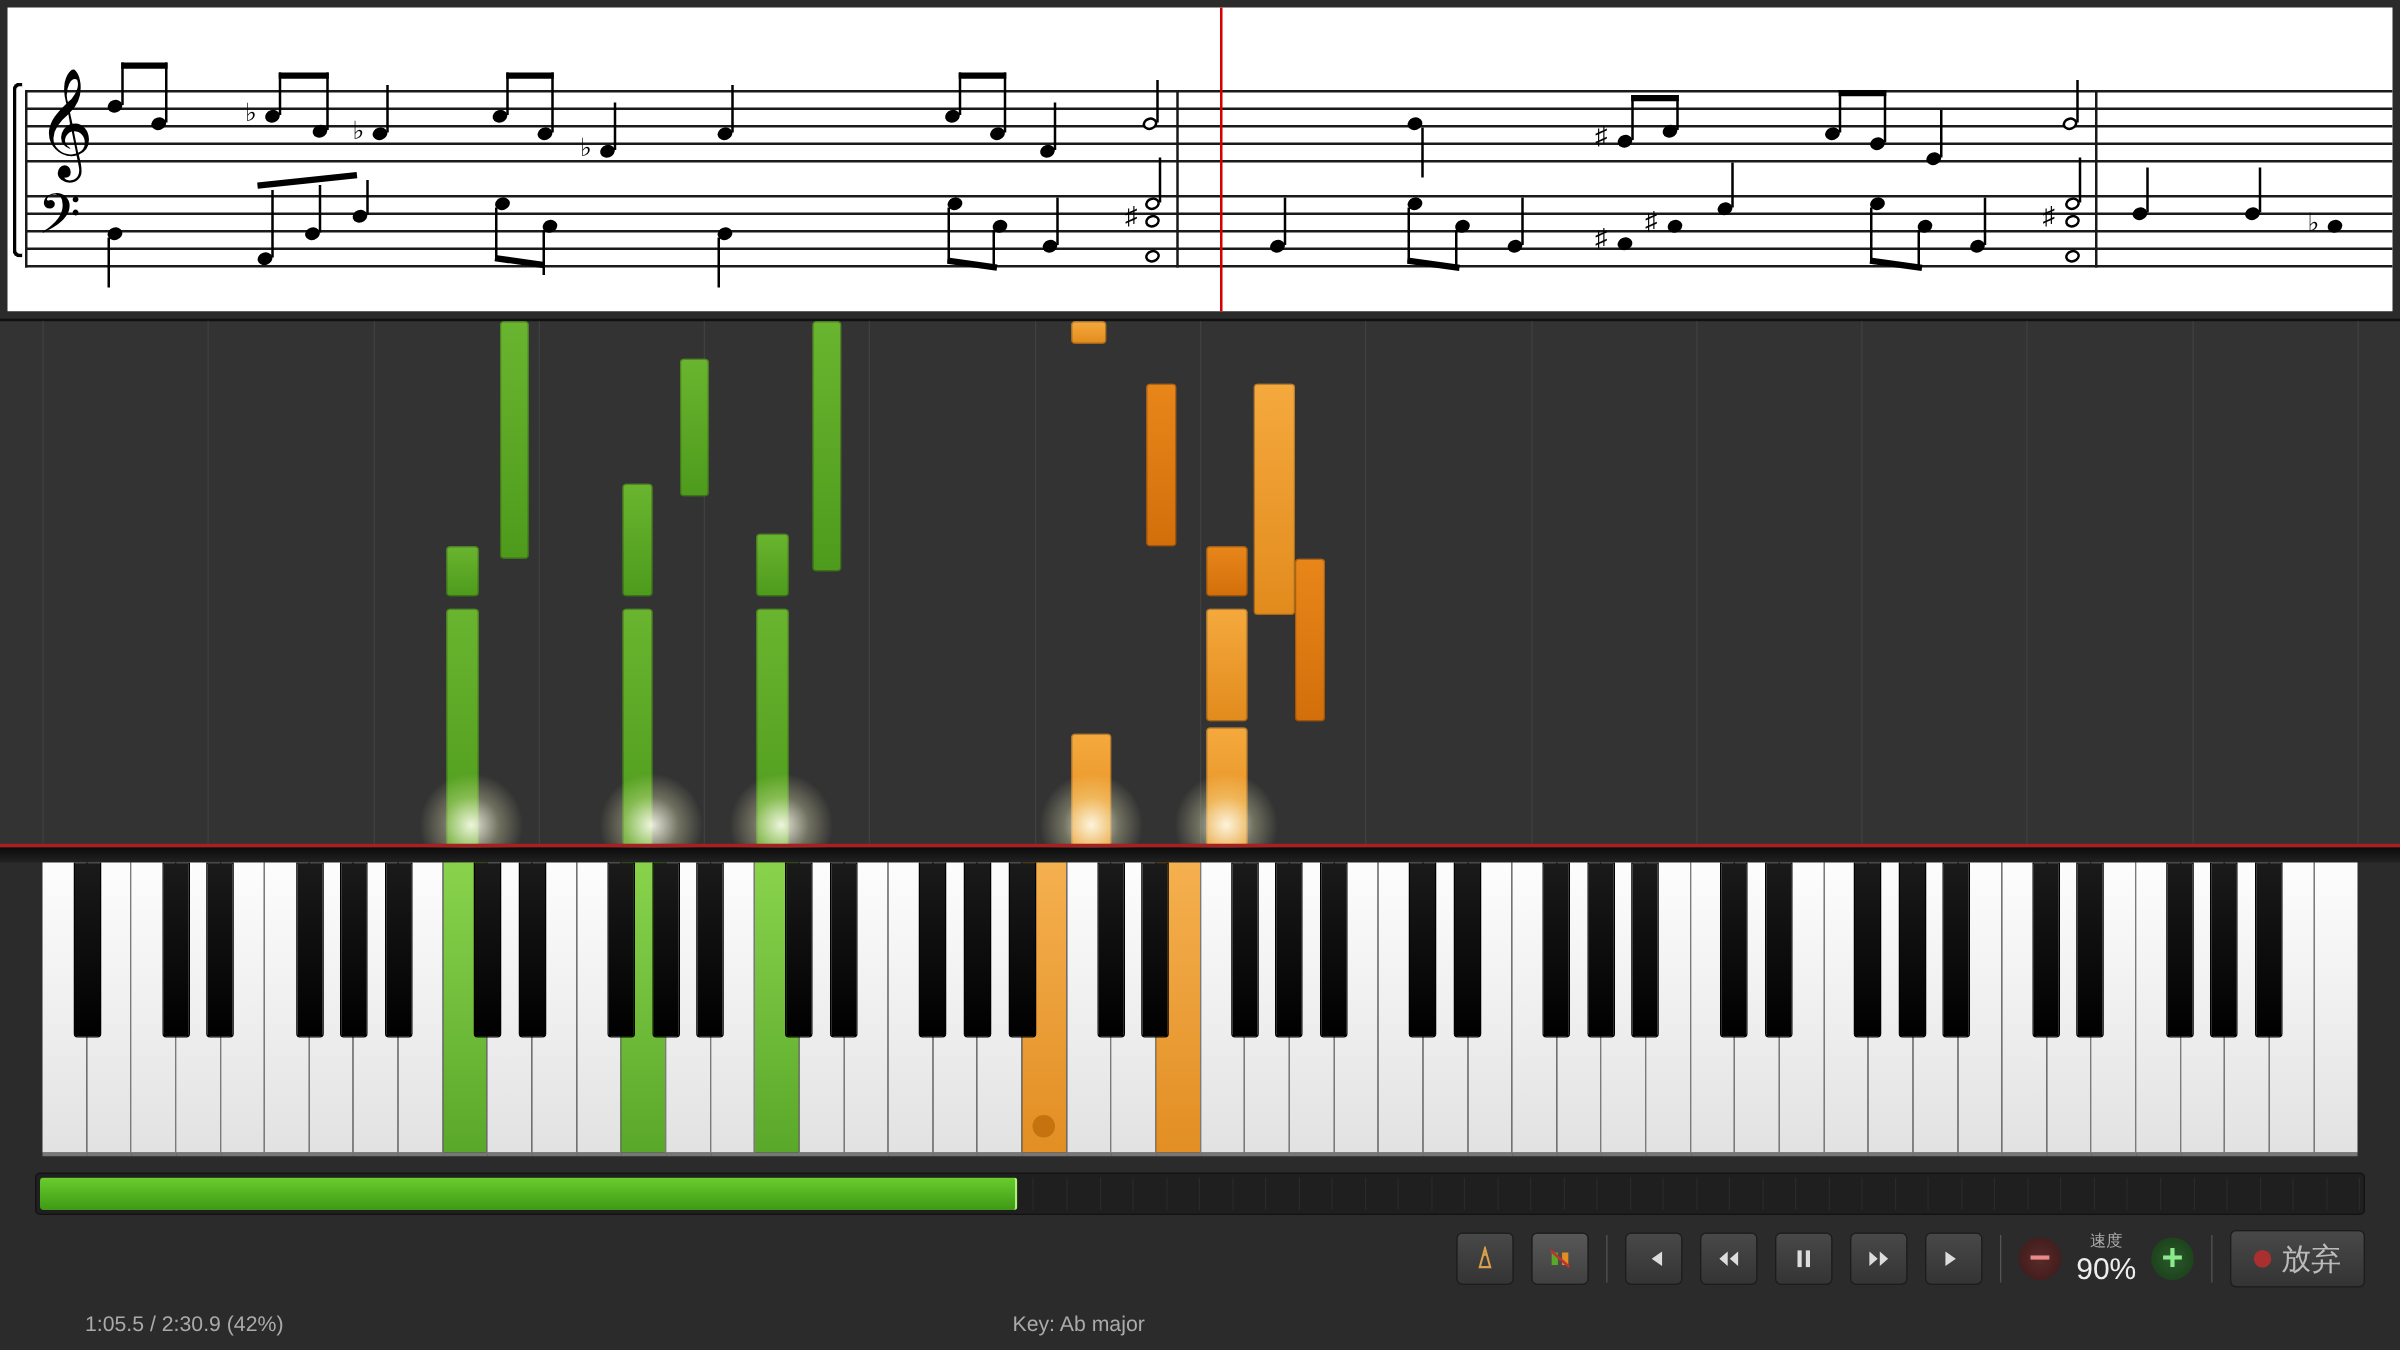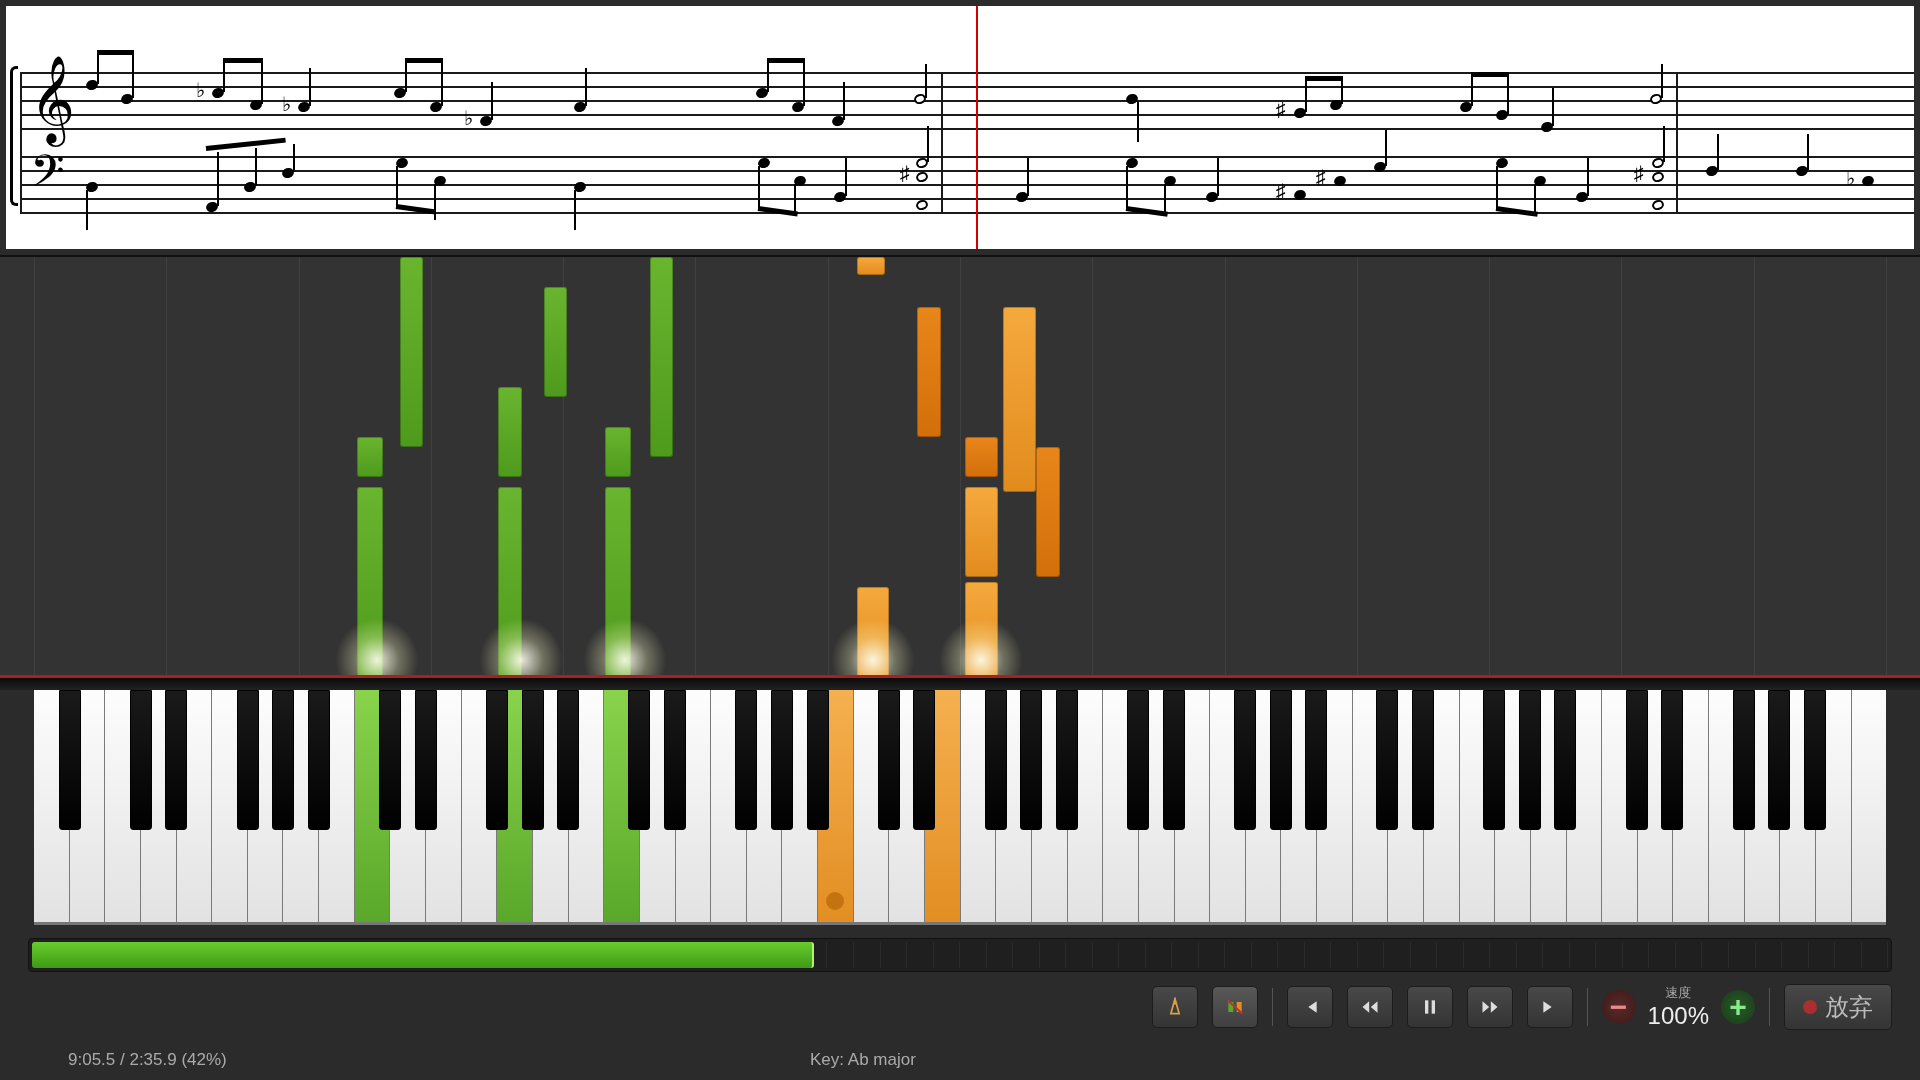--- a/index.html
+++ b/index.html
@@ -473,25 +473,25 @@
   <div class="btn">
       <svg viewBox="0 0 24 24">
         <path d="M18 5v14M4 5l10 7-10 7z"></path>
       </svg>
     </div>
   <div class="sep"></div>
   <div class="speed-box">
     <div class="speed-btn minus">−</div>
     <div class="speed-disp">
       <div class="speed-lbl">速度</div>
-      <div class="speed-val">100%</div>
+      <div class="speed-val">90%</div>
     </div>
     <div class="speed-btn plus">+</div>
   </div>
   <div class="sep"></div>
   <div class="abandon">
     <div class="rec-dot"></div>
     <span>放弃</span>
   </div>
 </div>
 
-<div class="status">9:05.5 / 2:35.9 (42%)</div>
+<div class="status">1:05.5 / 2:30.9 (42%)</div>
 <div class="key-lbl">Key: Ab major</div>
 
 </body></html>

